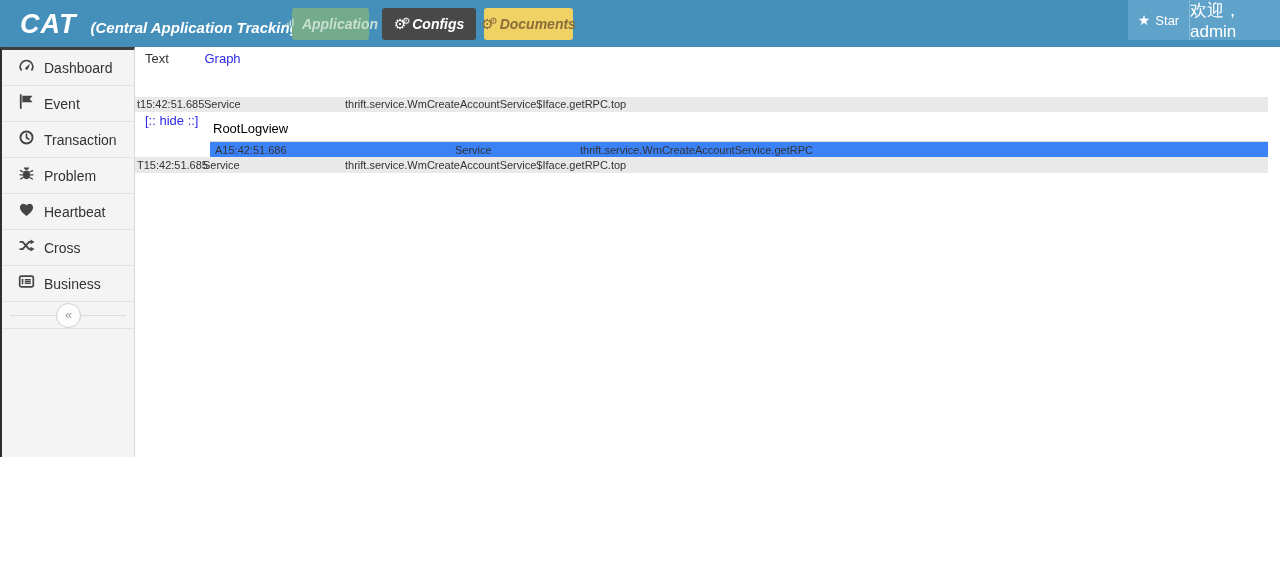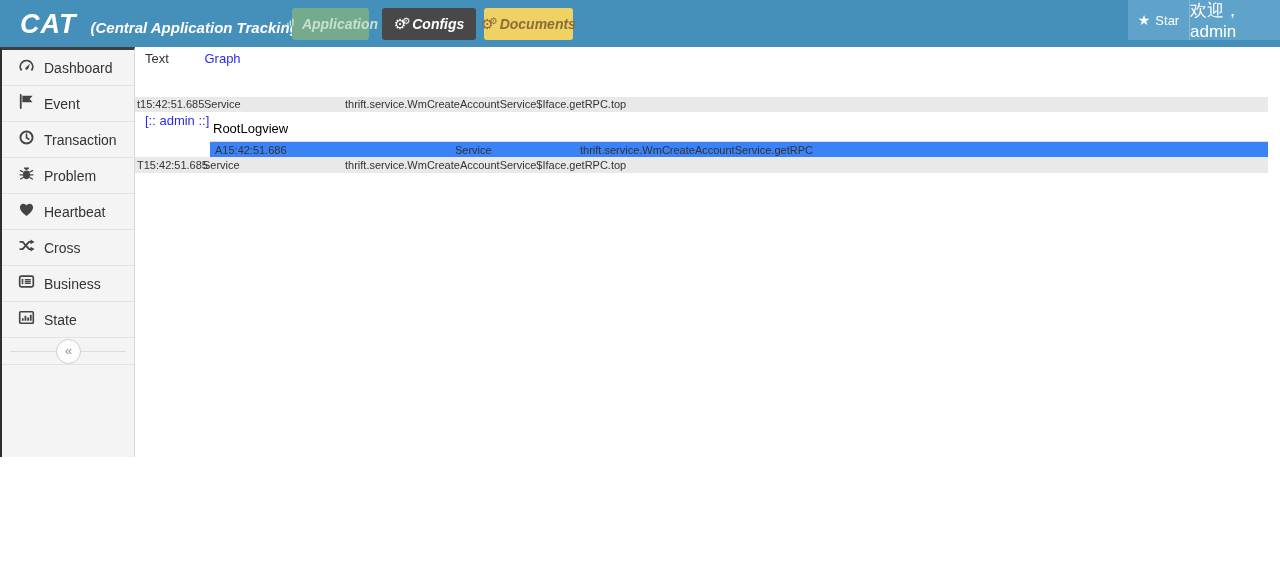--- a/index.html
+++ b/index.html
@@ -180,50 +180,41 @@
     <span>
       <svg width="17" height="17" viewBox="0 0 16 16">
         <rect x="1.6" y="3" width="12.8" height="10" rx="1.5" fill="none" stroke="#444" stroke-width="1.6"></rect>
         <path d="M4.2 6.3h.1M4.2 8h.1M4.2 9.7h.1" stroke="#444" stroke-width="1.7" stroke-linecap="round"></path>
         <path d="M6.4 6.3h5.6M6.4 8h5.6M6.4 9.7h5.6" stroke="#444" stroke-width="1.2"></path>
       </svg>
     </span>
     <span class="lbl">Business</span>
   </div>
 
-  <div class="side-item">
-    <span>
-      <svg width="17" height="17" viewBox="0 0 16 16">
-        <rect x="1.6" y="2.6" width="12.8" height="10.8" rx="1" fill="none" stroke="#444" stroke-width="1.5"></rect>
-        <path d="M4.5 11V8.6M7 11V6.4M9.5 11V8.1M12 11V5.4" stroke="#444" stroke-width="1.7"></path>
-      </svg>
-    </span>
-    <span class="lbl">State</span>
-  </div>
 
   <div class="collapse-row">
     <div class="collapse-line"></div>
     <div class="collapse-circle">«</div>
   </div>
 </div>
 
 <div id="main">
 
   <div id="tabs">
     <span class="tab-text">Text</span>
     <a class="tab-graph">Graph</a>
   </div>
 
   <div class="log-row" id="row-root">
     <span class="c-time">t15:42:51.685</span>
     <span class="c-type">Service</span>
     <span class="c-name">thrift.service.WmCreateAccountService$Iface.getRPC.top</span>
   </div>
 
-  <a id="link-hide">[:: admin ::]</a>
+  <a id="link-hide">[:: hide ::]</a>
   <a id="link-root">RootLogview</a>
 
   <div class="log-row" id="row-nested">
     <span class="c-time">A15:42:51.686</span>
     <span class="c-type">Service</span>
     <span class="c-name">thrift.service.WmCreateAccountService.getRPC</span>
   </div>
 
   <div class="log-row" id="row-summary">
     <span class="c-time">T15:42:51.685</span>

